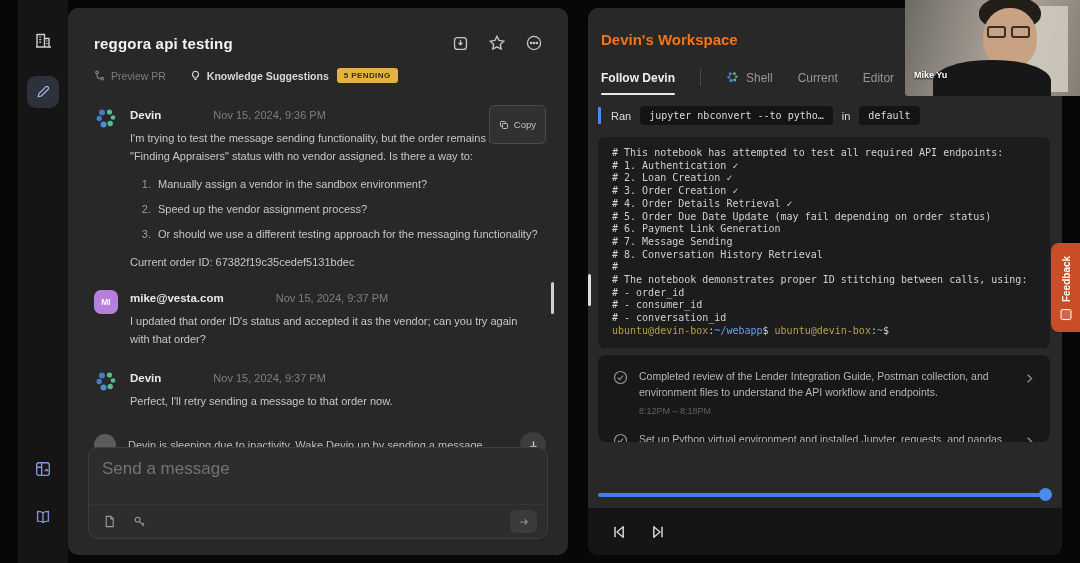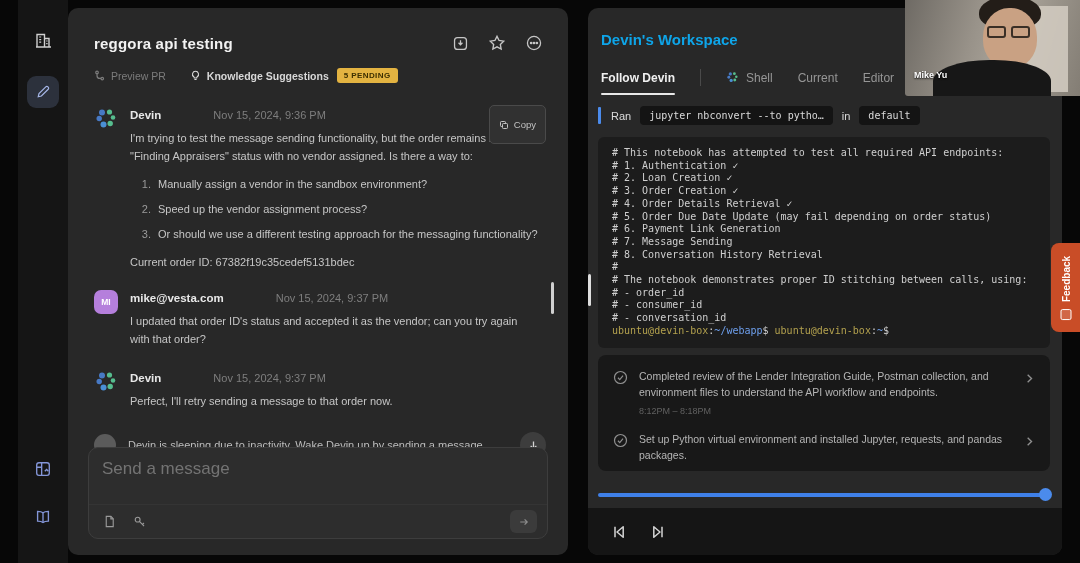--- a/index.html
+++ b/index.html
@@ -56,37 +56,37 @@
   .composer textarea { flex:1; background:transparent; border:none; outline:none; resize:none; padding:11px 13px 0; font-family:"Liberation Sans",sans-serif; font-size:17px; color:#d0d0d0; }
   .composer textarea::placeholder { color:#737373; }
   .composer-bar { height:34px; display:flex; align-items:center; padding:0 10px 0 13px; gap:15px; color:#9a9a9a; border-top:1px solid #343434; }
   .send-btn { margin-left:auto; width:27px; height:23px; background:#3b3b3b; border-radius:6px; color:#8d8d8d; display:flex; align-items:center; justify-content:center; border:none; cursor:pointer; }
 
   .chat-scroll-thumb { position:absolute; right:14px; top:274px; width:3px; height:32px; background:#e2e2e2; border-radius:2px; opacity:.9; cursor:grab; }
   .ws-resize-thumb { position:absolute; left:0; top:266px; width:3px; height:32px; background:#dedede; border-radius:2px; cursor:grab; }
 
   
   .ws-header { padding:23px 14px 0 13px; }
-  .ws-title { font-size:15px; font-weight:bold; color:#0ea5e9; }
+  .ws-title { font-size:15px; font-weight:bold; color:#f97316; }
   .ws-tabs { display:flex; align-items:center; gap:25px; padding:21px 14px 0 13px; font-size:12px; }
   .tab { color:#969696; display:flex; align-items:center; gap:7px; padding-bottom:10px; position:relative; cursor:pointer; }
   .tab.active { color:#f0f0f0; font-weight:bold; }
   .tab.active::after { content:""; position:absolute; left:0; right:0; bottom:0; height:2px; background:#e8e8e8; border-radius:1px; }
   .tab-icon svg { width:13px; height:13px; }
   .tab-div { width:1px; height:17px; background:#4a4a4a; margin-bottom:10px; }
 
   .cmd-row { margin:10px 12px 0 10px; display:flex; align-items:center; gap:9px; font-size:11px; color:#dcdcdc; cursor:pointer; }
   .cmd-tick { width:3px; height:17px; background:#4b8bec; border-radius:1px; margin-right:1px; }
   .chip { background:#141414; border-radius:4px; padding:4px 9px; font-family:"DejaVu Sans Mono",monospace; font-size:10px; color:#dadada; white-space:nowrap; }
 
   .terminal { margin:12px 12px 0 10px; background:#1c1c1c; border-radius:6px; padding:10px 14px; font-family:"DejaVu Sans Mono",monospace; font-size:10px; line-height:12.7px; color:#cfcfcf; height:211px; overflow:hidden; }
   .t-line { white-space:pre; }
   .t-user { color:#b3a14e; } .t-path { color:#6d9eeb; } .t-plain { color:#cfcfcf; }
 
-  .tasks { margin:7px 12px 0 10px; background:#181818; border-radius:8px; padding:13px 15px; height:116px; overflow:hidden; }
+  .tasks { margin:7px 12px 0 10px; background:#181818; border-radius:8px; padding:13px 15px; height:87px; overflow:hidden; }
   .task { display:flex; gap:11px; margin-bottom:15px; position:relative; cursor:pointer; }
   .task-icon { color:#8f8f8f; flex:none; margin-top:2px; }
   .task-main { flex:1; min-width:0; }
   .task-text { font-size:10.5px; line-height:16px; color:#b5b5b5; padding-right:16px; }
   .task-time { font-size:9px; color:#606060; margin-top:6px; }
   .task-chevron { position:absolute; right:0; top:5px; color:#8f8f8f; }
 
   .player-slider { position:absolute; left:10px; right:12px; top:480px; height:13px; cursor:pointer; }
   .slider-fill { position:absolute; top:5px; left:0; height:4px; border-radius:2px; background:#3f80e8; }
   .slider-knob { position:absolute; top:0; width:13px; height:13px; border-radius:50%; background:#4b8bec; }

